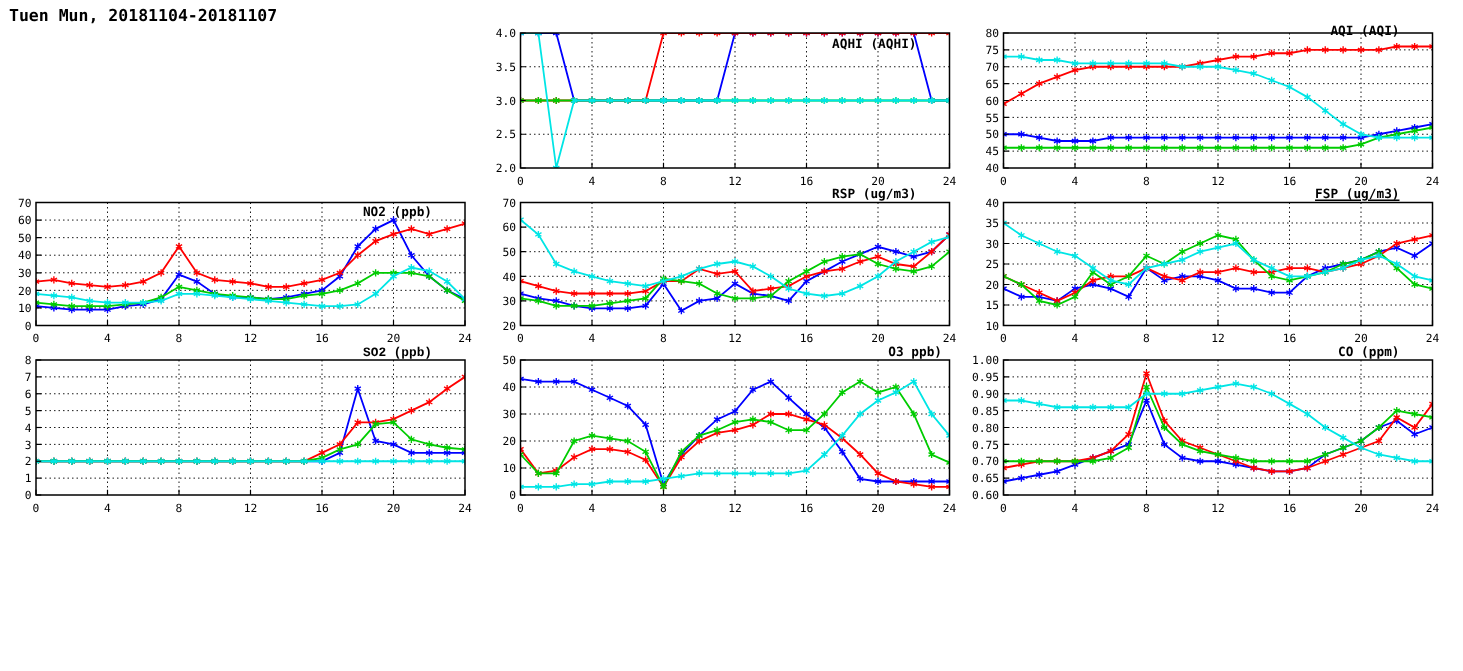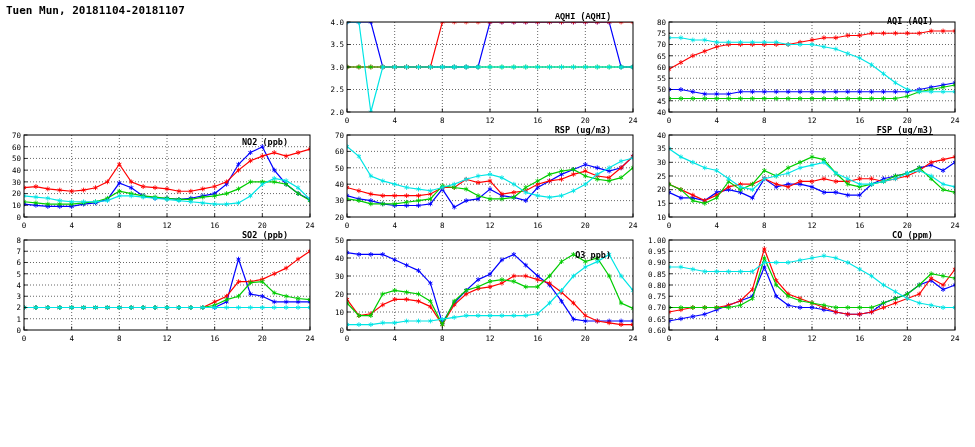--- a/index.html
+++ b/index.html
@@ -155,21 +155,21 @@
           <text x="19" y="102.8" text-anchor="end" class="tick">2.0</text>
           <line y1="77.5" y2="77.5" x1="22" x2="25.5" stroke="#000" stroke-width="0.8"></line>
           <text x="19" y="80.3" text-anchor="end" class="tick">2.5</text>
           <line y1="55" y2="55" x1="22" x2="25.5" stroke="#000" stroke-width="0.8"></line>
           <text x="19" y="57.8" text-anchor="end" class="tick">3.0</text>
           <line y1="32.5" y2="32.5" x1="22" x2="25.5" stroke="#000" stroke-width="0.8"></line>
           <text x="19" y="35.3" text-anchor="end" class="tick">3.5</text>
           <line y1="10" y2="10" x1="22" x2="25.5" stroke="#000" stroke-width="0.8"></line>
           <text x="19" y="12.8" text-anchor="end" class="tick">4.0</text>
         </svg>
-        <div class="panel-title" style="right: 30px; top: 0px; font-family: Liberation Mono, monospace;">AQHI (AQHI)</div>
+        <div class="panel-title" style="right: 30px; top: 13px;">AQHI (AQHI)</div>
       </div>
       <div class="panel" style="left: 647px; top: 12px; width: 316px; height: 122px;">
         <svg width="316" height="122">
           <line x1="69.66666666666666" x2="69.66666666666666" y1="10" y2="100" stroke="#000" stroke-width="0.6" stroke-dasharray="1,2"></line>
           <line x1="117.33333333333333" x2="117.33333333333333" y1="10" y2="100" stroke="#000" stroke-width="0.6" stroke-dasharray="1,2"></line>
           <line x1="165" x2="165" y1="10" y2="100" stroke="#000" stroke-width="0.6" stroke-dasharray="1,2"></line>
           <line x1="212.66666666666666" x2="212.66666666666666" y1="10" y2="100" stroke="#000" stroke-width="0.6" stroke-dasharray="1,2"></line>
           <line x1="260.33333333333337" x2="260.33333333333337" y1="10" y2="100" stroke="#000" stroke-width="0.6" stroke-dasharray="1,2"></line>
           <line y1="88.75" y2="88.75" x1="22" x2="308" stroke="#000" stroke-width="0.6" stroke-dasharray="1,2"></line>
           <line y1="77.5" y2="77.5" x1="22" x2="308" stroke="#000" stroke-width="0.6" stroke-dasharray="1,2"></line>
@@ -927,21 +927,21 @@
           <text x="19" y="57.8" text-anchor="end" class="tick">4</text>
           <line y1="43.75" y2="43.75" x1="22" x2="25.5" stroke="#000" stroke-width="0.8"></line>
           <text x="19" y="46.55" text-anchor="end" class="tick">5</text>
           <line y1="32.5" y2="32.5" x1="22" x2="25.5" stroke="#000" stroke-width="0.8"></line>
           <text x="19" y="35.3" text-anchor="end" class="tick">6</text>
           <line y1="21.25" y2="21.25" x1="22" x2="25.5" stroke="#000" stroke-width="0.8"></line>
           <text x="19" y="24.05" text-anchor="end" class="tick">7</text>
           <line y1="10" y2="10" x1="22" x2="25.5" stroke="#000" stroke-width="0.8"></line>
           <text x="19" y="12.8" text-anchor="end" class="tick">8</text>
         </svg>
-        <div class="panel-title" style="right: 30px; top: 0px;">SO2 (ppb)</div>
+        <div class="panel-title" style="right: 30px; top: 0px; font-family: Liberation Mono, monospace;">SO2 (ppb)</div>
       </div>
       <div class="panel" style="left: 325px; top: 230px; width: 316px; height: 122px;">
         <svg width="316" height="122">
           <line x1="69.66666666666666" x2="69.66666666666666" y1="10" y2="100" stroke="#000" stroke-width="0.6" stroke-dasharray="1,2"></line>
           <line x1="117.33333333333333" x2="117.33333333333333" y1="10" y2="100" stroke="#000" stroke-width="0.6" stroke-dasharray="1,2"></line>
           <line x1="165" x2="165" y1="10" y2="100" stroke="#000" stroke-width="0.6" stroke-dasharray="1,2"></line>
           <line x1="212.66666666666666" x2="212.66666666666666" y1="10" y2="100" stroke="#000" stroke-width="0.6" stroke-dasharray="1,2"></line>
           <line x1="260.33333333333337" x2="260.33333333333337" y1="10" y2="100" stroke="#000" stroke-width="0.6" stroke-dasharray="1,2"></line>
           <line y1="82" y2="82" x1="22" x2="308" stroke="#000" stroke-width="0.6" stroke-dasharray="1,2"></line>
           <line y1="64" y2="64" x1="22" x2="308" stroke="#000" stroke-width="0.6" stroke-dasharray="1,2"></line>
@@ -1076,21 +1076,21 @@
           <text x="19" y="84.8" text-anchor="end" class="tick">10</text>
           <line y1="64" y2="64" x1="22" x2="25.5" stroke="#000" stroke-width="0.8"></line>
           <text x="19" y="66.8" text-anchor="end" class="tick">20</text>
           <line y1="46" y2="46" x1="22" x2="25.5" stroke="#000" stroke-width="0.8"></line>
           <text x="19" y="48.8" text-anchor="end" class="tick">30</text>
           <line y1="28" y2="28" x1="22" x2="25.5" stroke="#000" stroke-width="0.8"></line>
           <text x="19" y="30.8" text-anchor="end" class="tick">40</text>
           <line y1="10" y2="10" x1="22" x2="25.5" stroke="#000" stroke-width="0.8"></line>
           <text x="19" y="12.8" text-anchor="end" class="tick">50</text>
         </svg>
-        <div class="panel-title" style="right: 30px; top: 0px; margin-top: 20px;">O3 ppb)</div>
+        <div class="panel-title" style="right: 13px; top: 0px;">O3 ppb)</div>
       </div>
       <div class="panel" style="left: 647px; top: 230px; width: 316px; height: 122px;">
         <svg width="316" height="122">
           <line x1="69.66666666666666" x2="69.66666666666666" y1="10" y2="100" stroke="#000" stroke-width="0.6" stroke-dasharray="1,2"></line>
           <line x1="117.33333333333333" x2="117.33333333333333" y1="10" y2="100" stroke="#000" stroke-width="0.6" stroke-dasharray="1,2"></line>
           <line x1="165" x2="165" y1="10" y2="100" stroke="#000" stroke-width="0.6" stroke-dasharray="1,2"></line>
           <line x1="212.66666666666666" x2="212.66666666666666" y1="10" y2="100" stroke="#000" stroke-width="0.6" stroke-dasharray="1,2"></line>
           <line x1="260.33333333333337" x2="260.33333333333337" y1="10" y2="100" stroke="#000" stroke-width="0.6" stroke-dasharray="1,2"></line>
           <line y1="88.74999999999999" y2="88.74999999999999" x1="22" x2="308" stroke="#000" stroke-width="0.6" stroke-dasharray="1,2"></line>
           <line y1="77.5" y2="77.5" x1="22" x2="308" stroke="#000" stroke-width="0.6" stroke-dasharray="1,2"></line>

